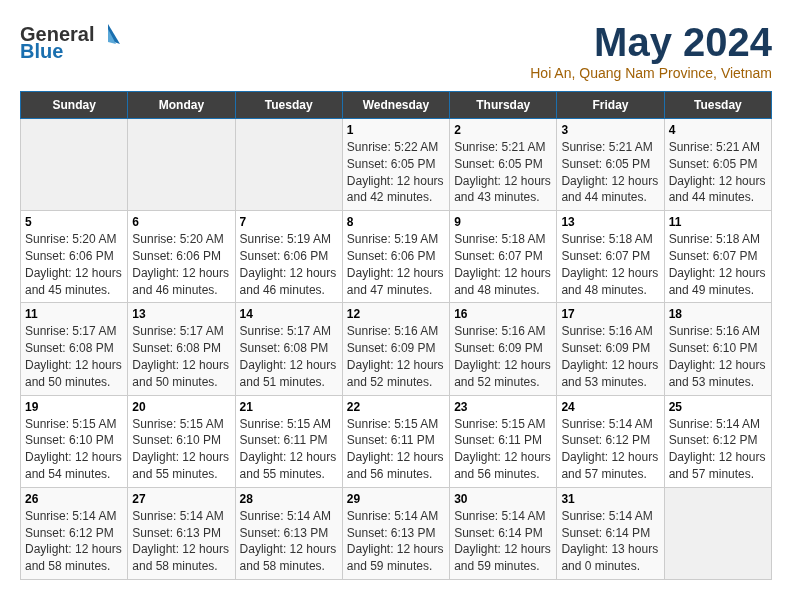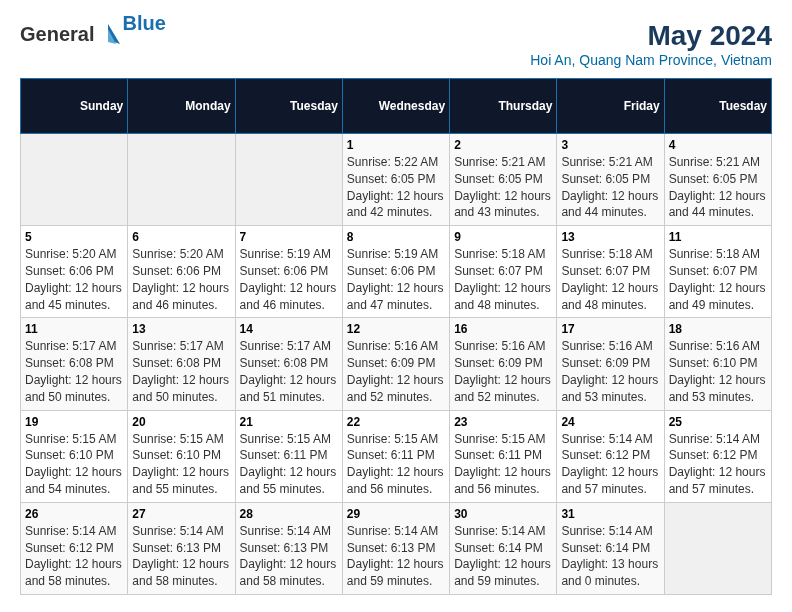--- a/index.html
+++ b/index.html
@@ -13,38 +13,38 @@
     .header-section {
       display: flex;
       justify-content: space-between;
       align-items: flex-start;
       margin-bottom: 10px;
     }
     .title-section {
       text-align: right;
     }
     .main-title {
-      font-size: 28px;
+      font-size: 40px;
       font-weight: bold;
       color: #1a3a5c;
     }
     .subtitle {
       font-size: 14px;
-      color: #0369a1;
+      color: #a16207;
     }
     table {
       width: 100%;
       border-collapse: collapse;
       font-size: 11px;
     }
     thead tr th {
-      background-color: #0f172a;
+      background-color: #404040;
       color: #fff;
-      padding: 20px 4px;
-      text-align: right;
+      padding: 6px 4px;
+      text-align: center;
       font-size: 12px;
       font-weight: bold;
       border: 1px solid #1a6faf;
     }
     tbody tr td {
       vertical-align: top;
       padding: 4px;
       border: 1px solid #ccc;
       min-height: 80px;
       width: 14.28%;
@@ -64,21 +64,21 @@
     .day-info {
       font-size: 12px;
       color: #333;
       line-height: 1.4;
     }
     .empty-cell {
       background-color: #f0f0f0;
     }
     .logo-wrapper {
       display: flex;
-      flex-direction: row;
+      flex-direction: column;
       align-items: flex-start;
     }
     .logo-row {
       display: flex;
       align-items: center;
     }
   </style>
 </head>
 <body>
 

